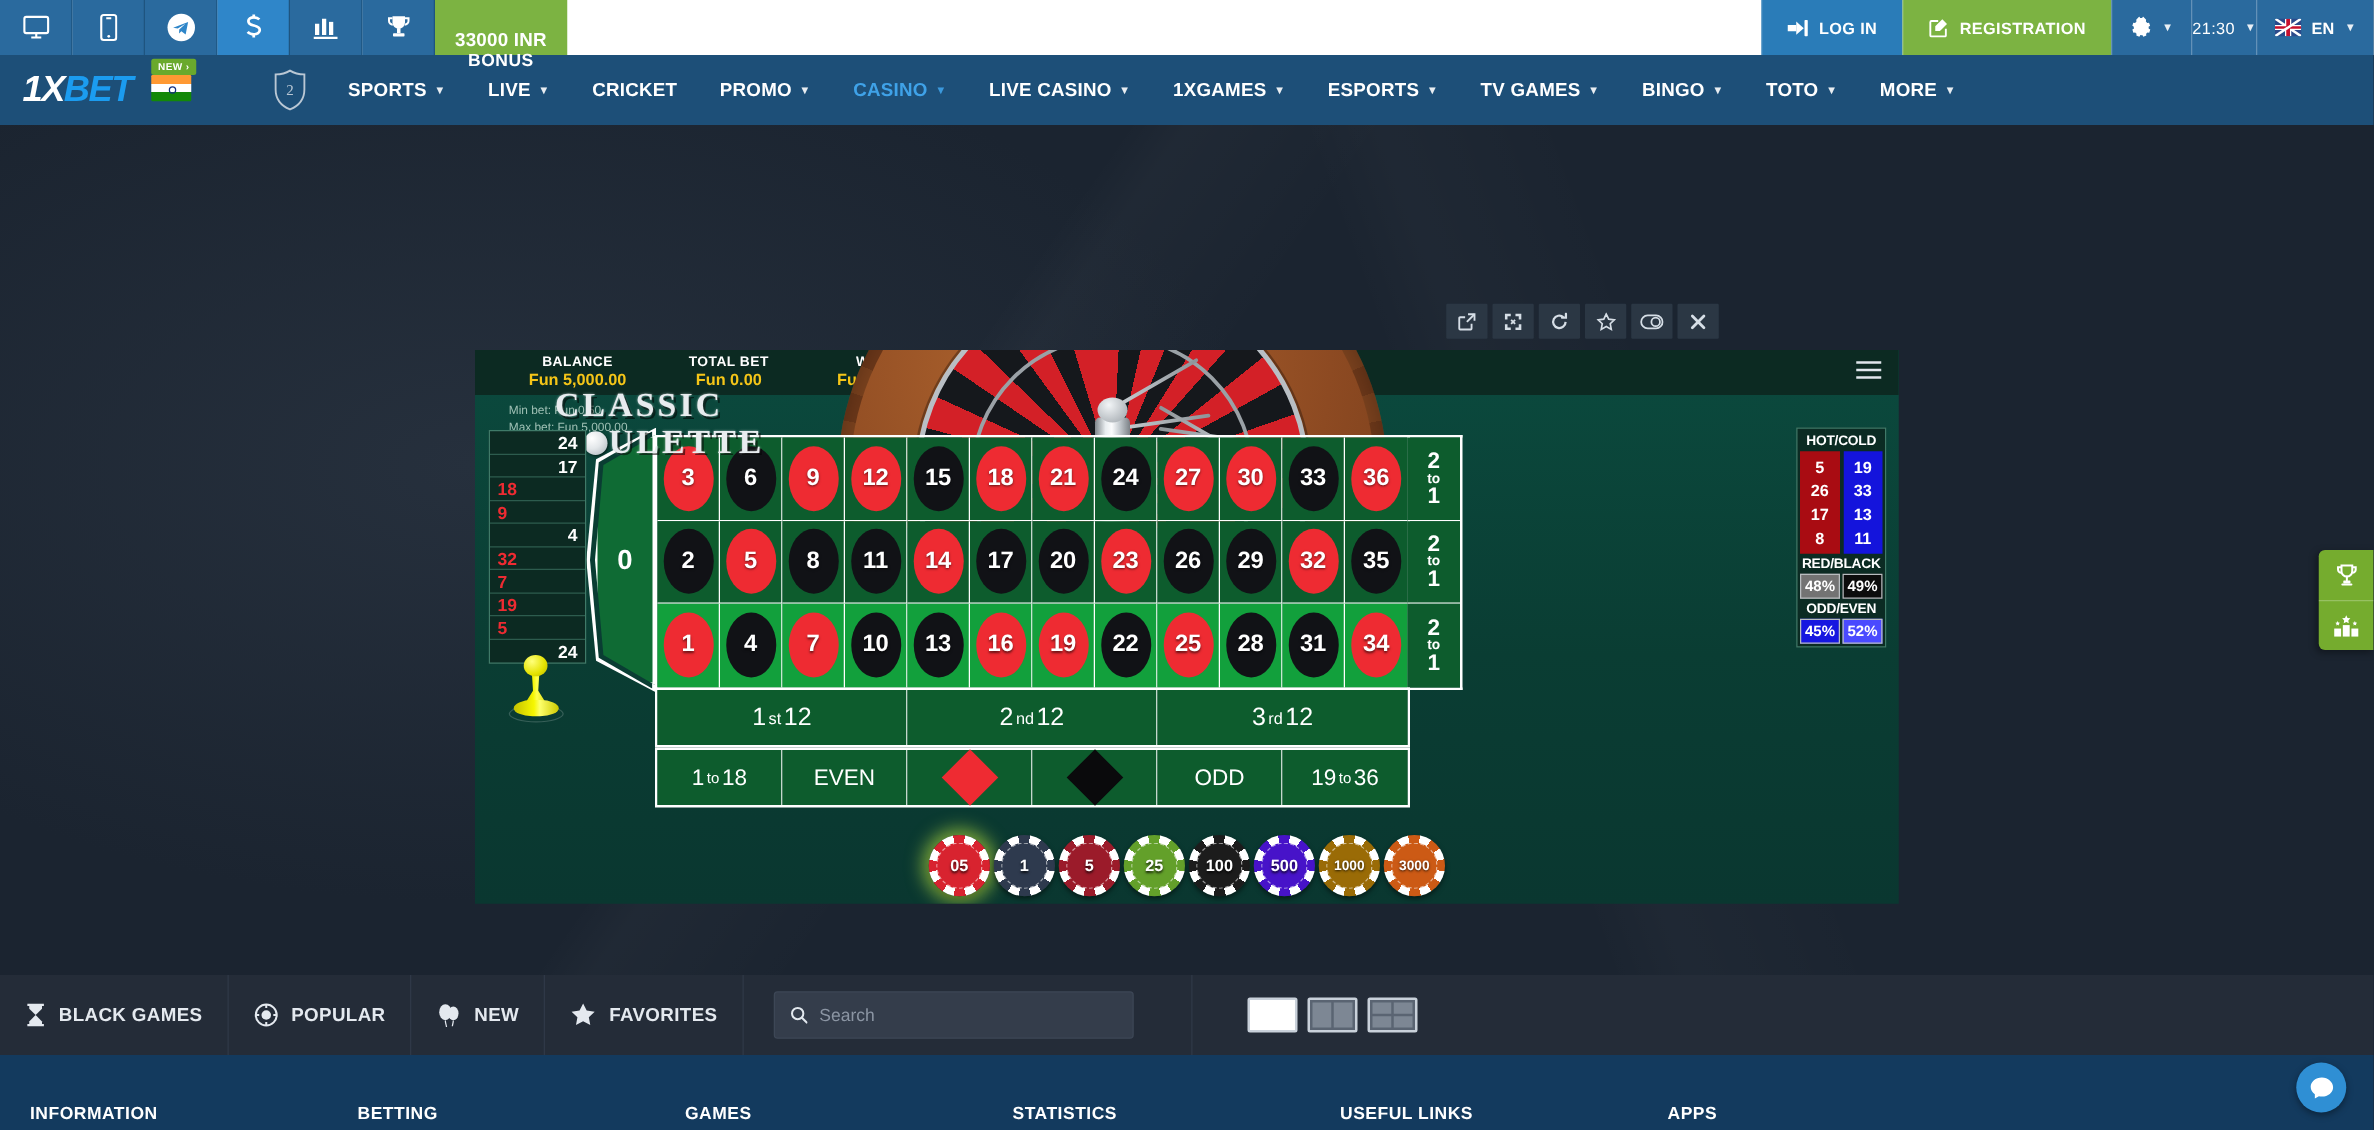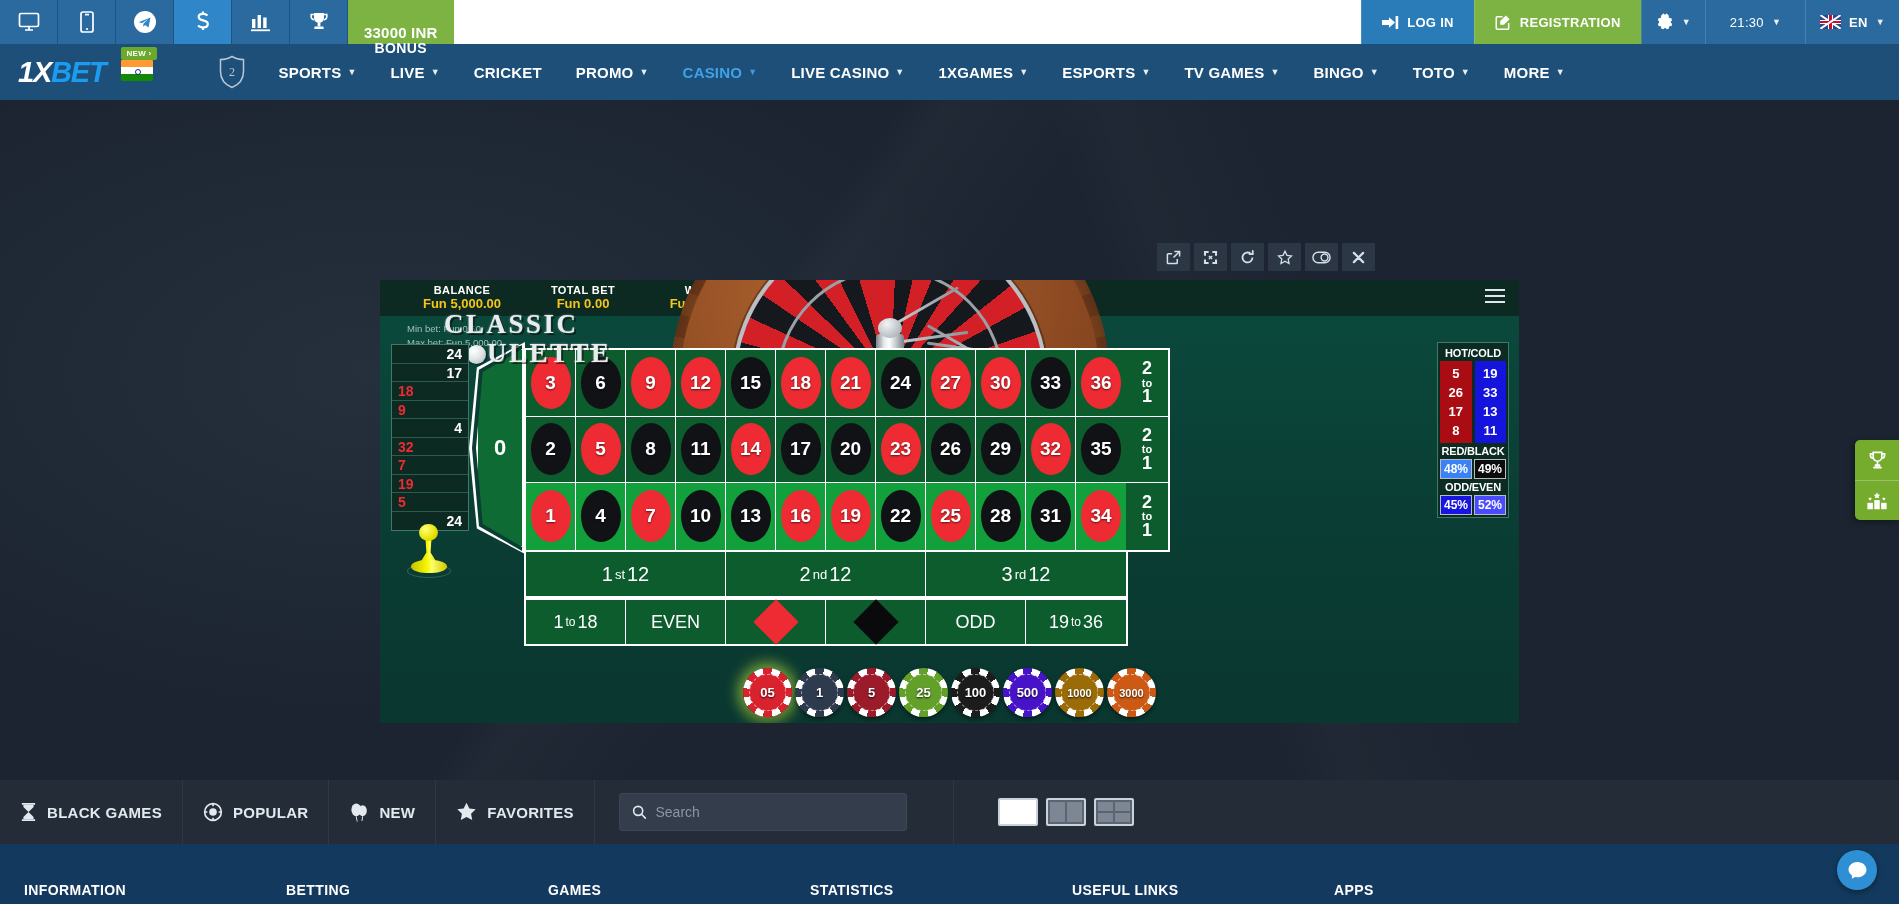--- a/index.html
+++ b/index.html
@@ -45,21 +45,21 @@
     display: flex; align-items: center; justify-content: center;
     gap: 8px; padding: 0 20px;
     color: #fff; font-size: 13px; font-weight: bold;
     letter-spacing: .3px; cursor: pointer;
     border-left: 1px solid rgba(255,255,255,.14);
   }
   .tb-login { background: #2a7cb8; }
   .tb-reg { background: #7cb342; }
   .tb-gear, .tb-time, .tb-lang { background: #2a6a9e; }
   .tb-gear { padding: 0 14px; }
-  .tb-time { padding: 0 24px; font-weight: normal; font-size: 13px; }
+  .tb-time { padding: 0 0; font-weight: normal; font-size: 13px; }
   .tb-lang { padding: 0 14px; }
   .caret { font-size: 9px; opacity: .9; }
   .flag {
     width: 21px; height: 14px; position: relative;
     background: #2b4a8b; overflow: hidden; border-radius: 1px;
     display: inline-block;
   }
   .flag::before, .flag::after {
     content: ""; position: absolute; left: -4px; top: 6px;
     width: 29px; height: 2.4px; background: #fff;
@@ -309,21 +309,21 @@
   .hc-n {
     color: #fff; font-size: 13px; font-weight: bold;
     text-align: center; line-height: 19px;
   }
   .hc-pair { display: flex; gap: 2px; }
   .hc-pct {
     flex: 1; text-align: center; color: #fff;
     font-size: 12px; font-weight: bold; line-height: 18px;
     border: 1px solid #b8bcbf;
   }
-  .hc-pct.red   { background: #3b82f6; }
+  .hc-pct.red   { background: #737373; }
   .hc-pct.black { background: #0c0c0c; }
   .hc-pct.odd   { background: #1616e0; }
   .hc-pct.even  { background: #4a4aff; }
 
   
   .table-area {
     position: absolute; left: 96px; top: 68px; z-index: 3;
     width: 700px; height: 310px;
   }
   .zero-cell {

